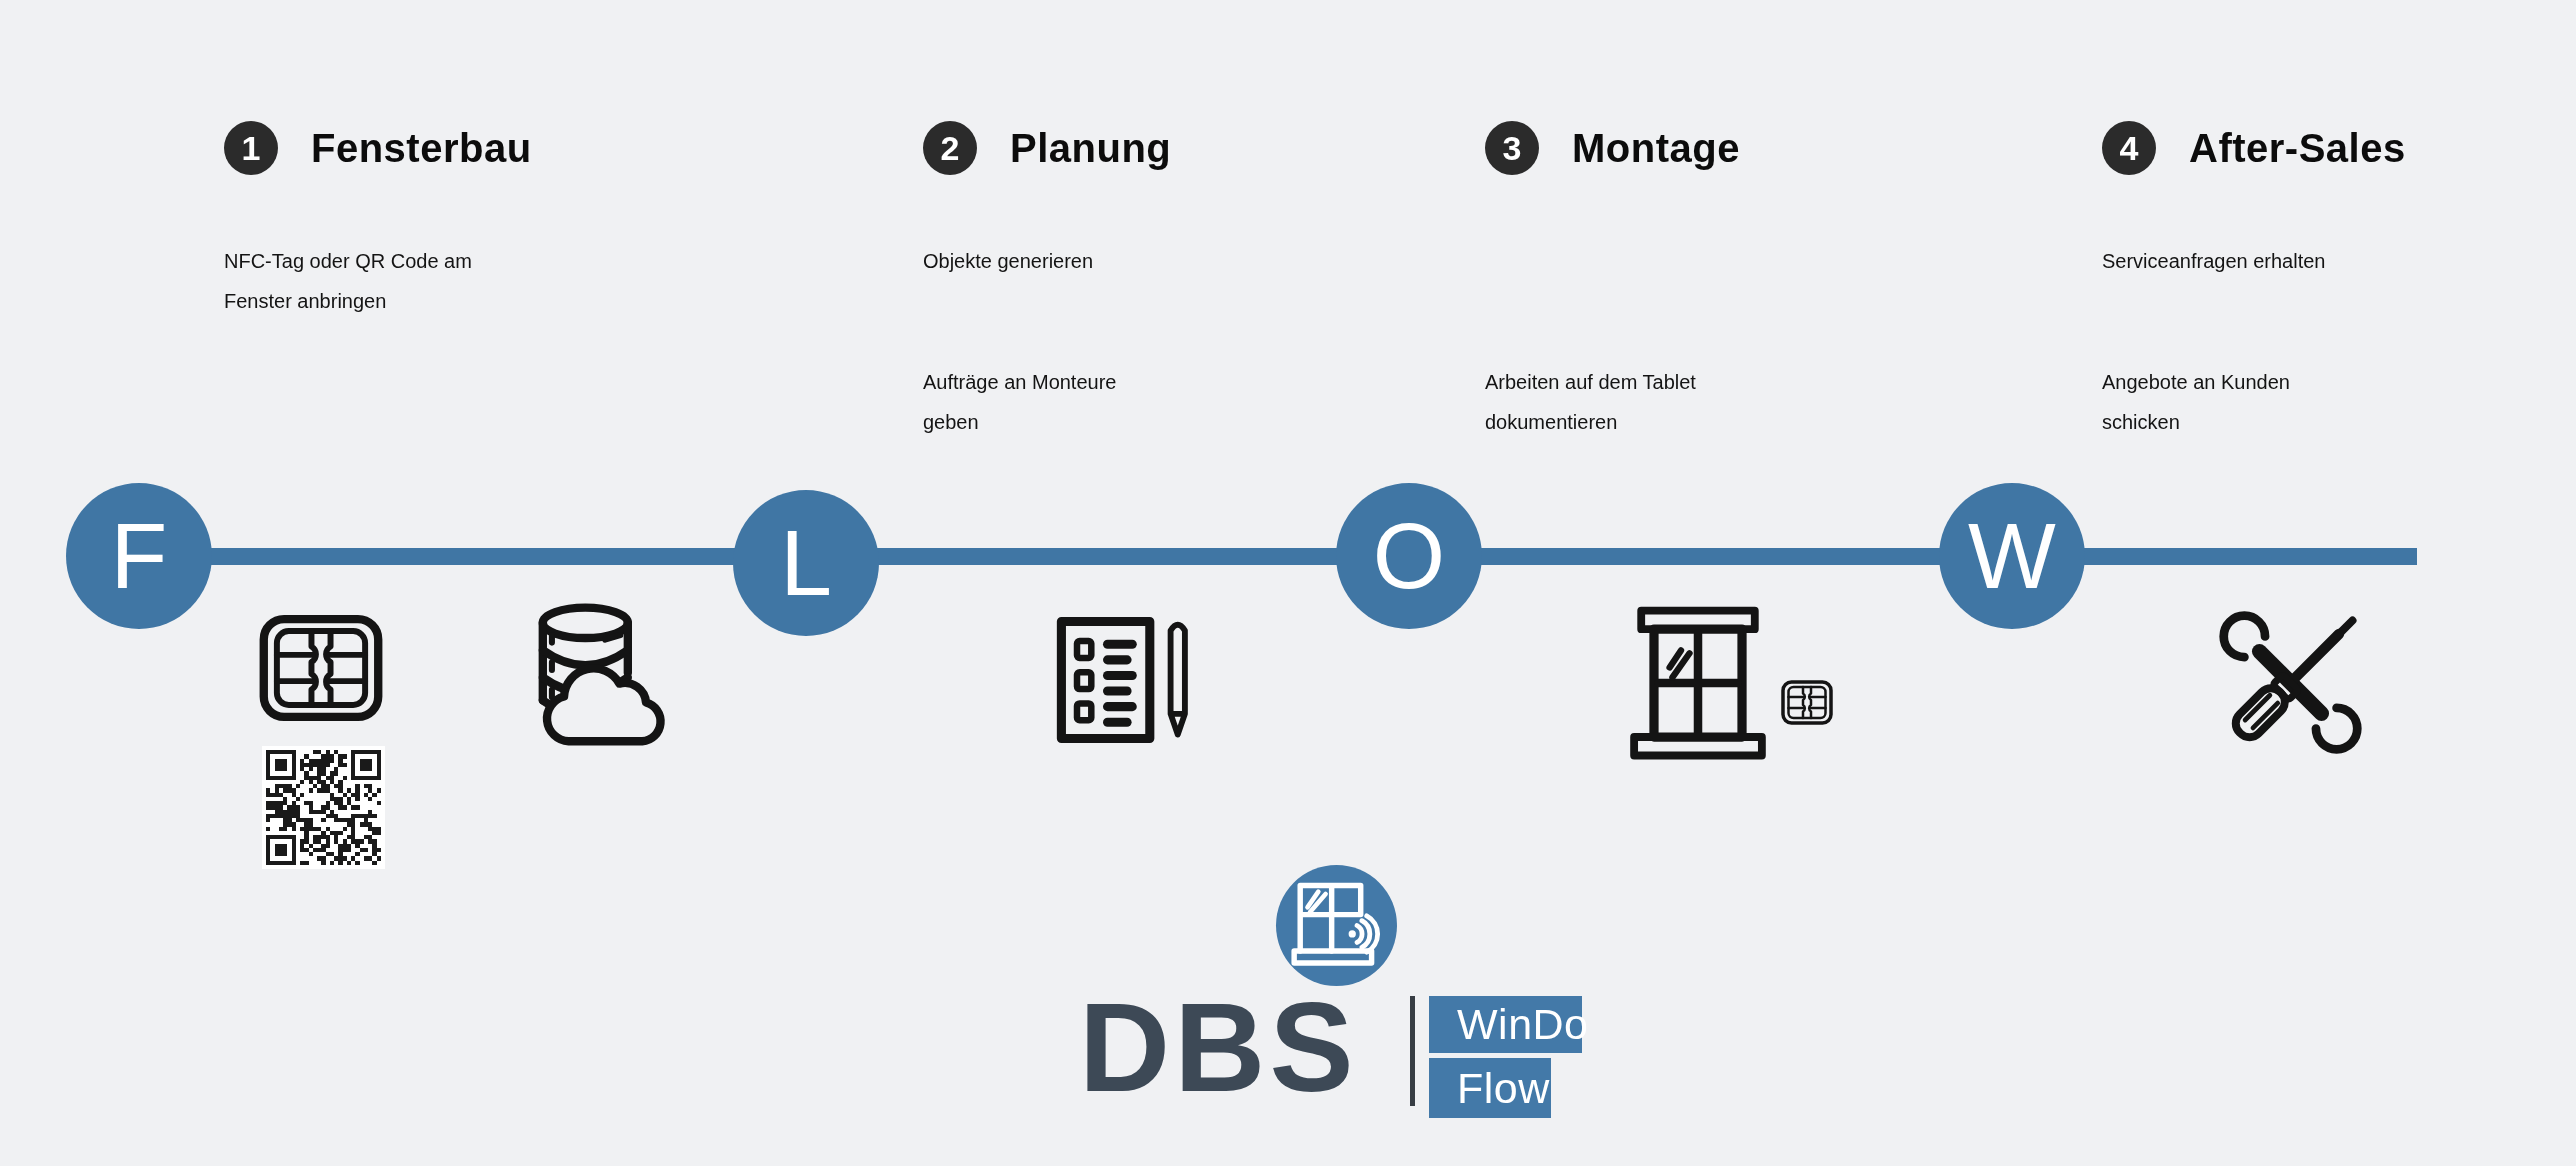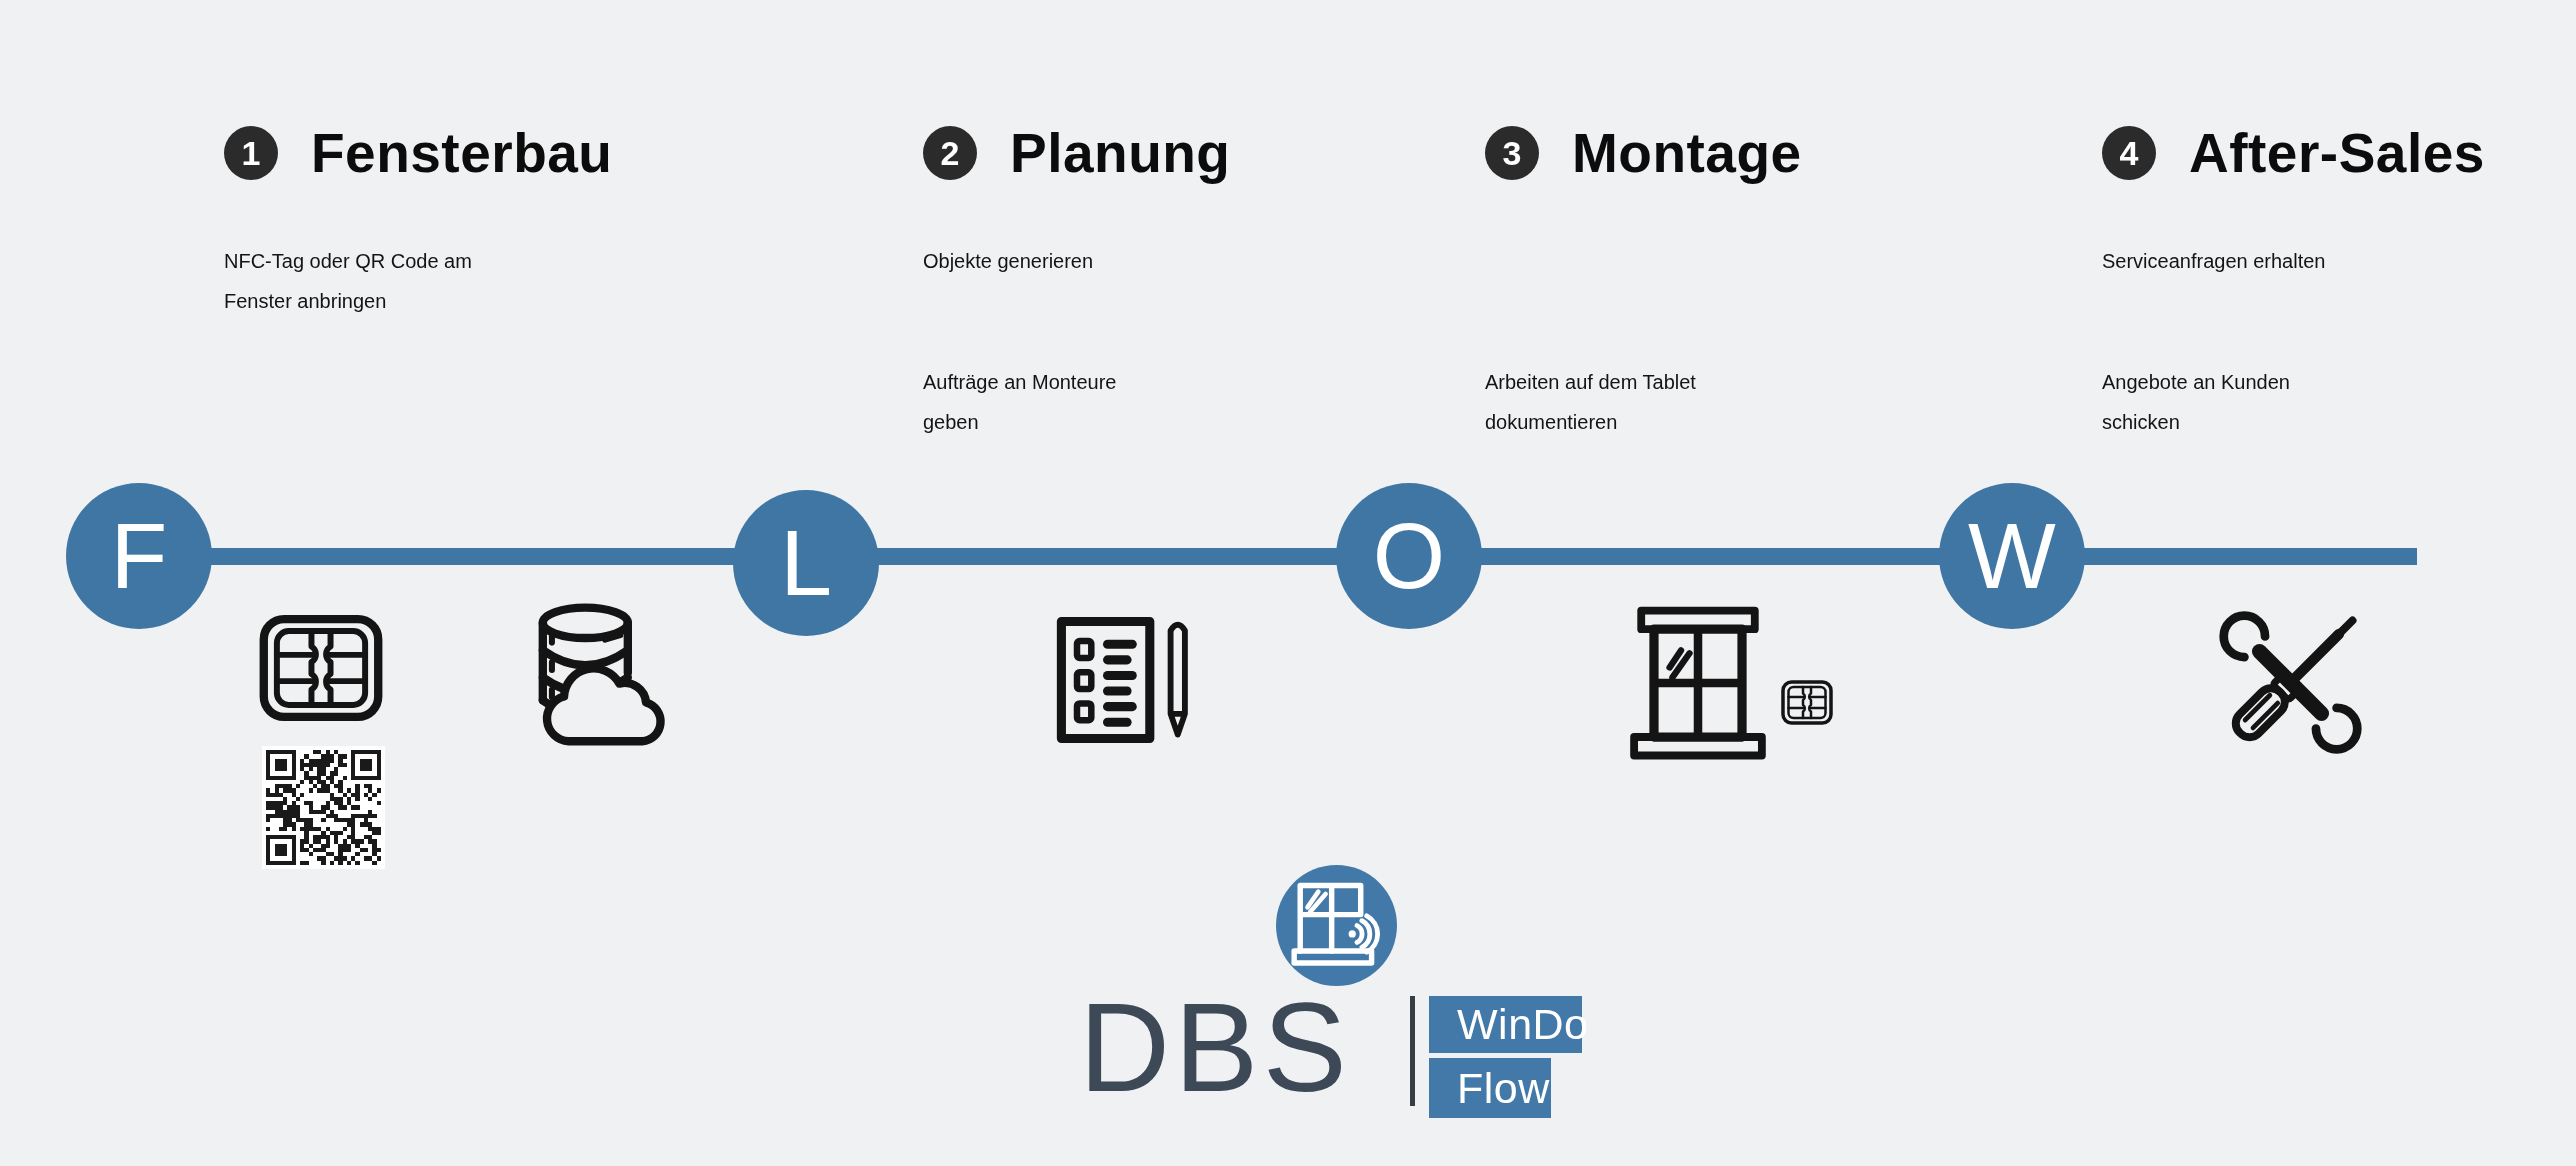--- a/index.html
+++ b/index.html
@@ -8,21 +8,21 @@
     font-family:"Liberation Sans", sans-serif;overflow:hidden;
   }
   
   .step{position:absolute;top:0;width:647px;height:485px;}
   .step-header{position:absolute;top:121px;left:0;display:flex;align-items:center;gap:33px;}
   .badge{
     width:54px;height:54px;border-radius:50%;background:#2b2b2b;color:#ffffff;
     font-size:34px;font-weight:700;display:flex;align-items:center;justify-content:center;
     flex:0 0 auto;
   }
-  .step-title{margin:0;font-size:55px;font-weight:700;color:#0c0c0c;letter-spacing:0.5px;white-space:nowrap;}
+  .step-title{margin:0;font-size:40px;font-weight:700;color:#0c0c0c;letter-spacing:0.5px;white-space:nowrap;}
   .item{position:absolute;left:0;margin:0;font-size:20px;line-height:40px;color:#141414;white-space:nowrap;}
   .item.first{top:241px;}
   .item.second{top:362px;}
   
   .tl-line{position:absolute;left:139px;top:548px;width:2278px;height:17px;background:#4076a4;}
   .tl-node{
     position:absolute;width:146px;height:146px;border-radius:50%;background:#4076a4;color:#ffffff;
     display:flex;align-items:center;justify-content:center;font-size:93px;font-weight:400;
   }
   #node-f{left:66px;top:483px;}
@@ -34,21 +34,21 @@
   .icon svg{display:block;width:100%;height:100%;}
   #icon-chip1{left:259px;top:614px;width:124px;height:108px;}
   #icon-dbcloud{left:517px;top:599px;width:167px;height:154px;}
   #icon-qr{left:262px;top:746px;width:123px;height:123px;}
   #icon-checklist{left:1051px;top:613px;width:143px;height:134px;}
   #icon-window{left:1626px;top:605px;width:144px;height:159px;}
   #icon-chip2{left:1781px;top:679px;width:52px;height:47px;}
   #icon-tools{left:2211px;top:603px;width:159px;height:159px;}
   
   .logo-circle{position:absolute;left:1276px;top:865px;width:121px;height:121px;border-radius:50%;background:#4379a8;}
-  .logo-dbs{position:absolute;left:1079px;top:991px;font-size:126px;line-height:113px;font-weight:400;color:#3d4956;letter-spacing:4.3px;}
+  .logo-dbs{position:absolute;left:1079px;top:991px;font-size:126px;line-height:113px;font-weight:700;color:#3d4956;letter-spacing:4.3px;}
   .logo-divider{position:absolute;left:1410px;top:996px;width:4.9px;height:110px;background:#373d44;}
   .logo-box{
     position:absolute;background:#4379a8;color:#ffffff;display:flex;align-items:center;
     padding-left:28px;font-size:43px;font-weight:400;box-sizing:border-box;letter-spacing:0.5px;
   }
   #box-windo{left:1429px;top:996px;width:153px;height:57px;}
   #box-flow{left:1429px;top:1058px;width:122px;height:60px;}
   .defs-holder{position:absolute;width:0;height:0;overflow:hidden;}
 </style>
 </head>

